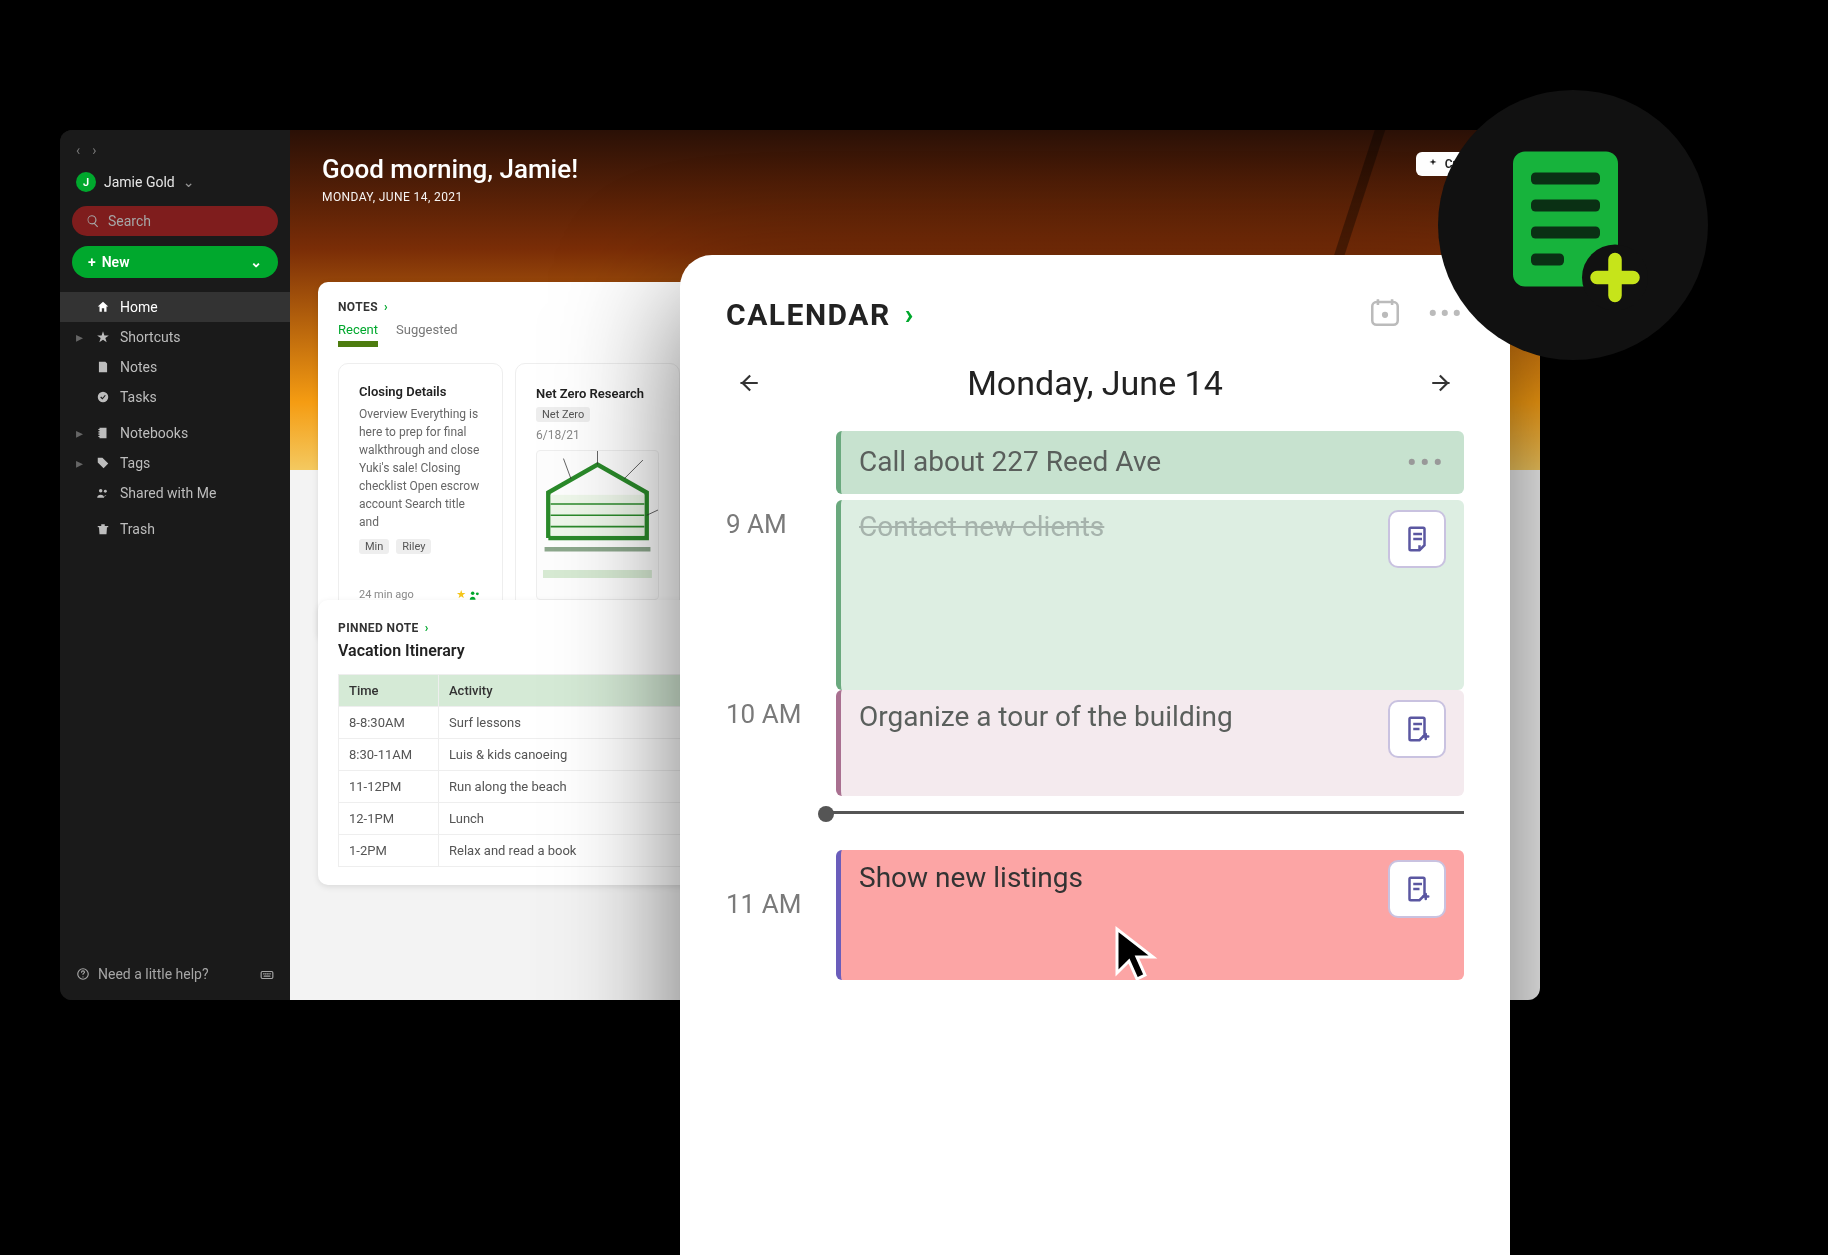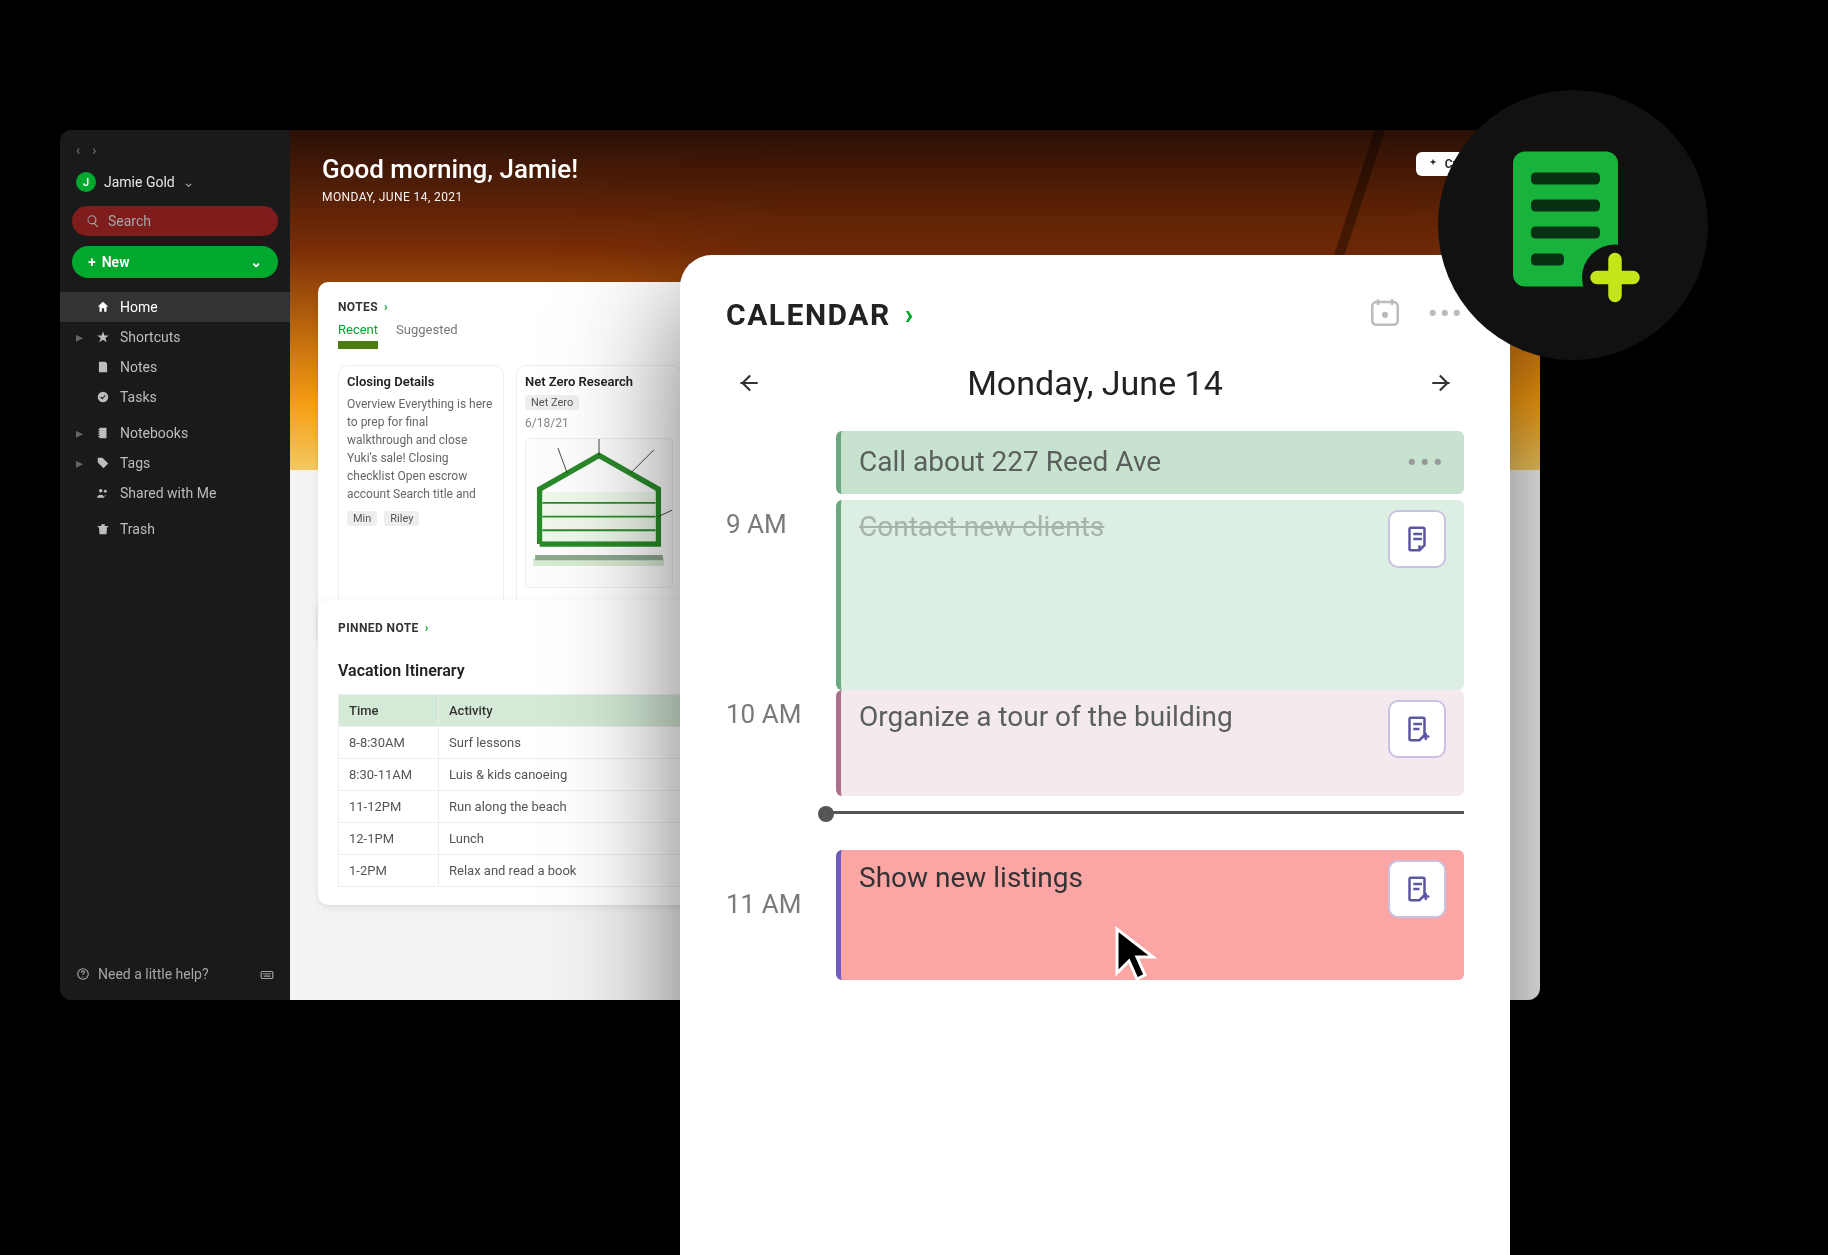--- a/index.html
+++ b/index.html
@@ -168,34 +168,35 @@
     font-size: 12px;
     font-weight: 700;
     letter-spacing: 0.4px;
     color: #333;
     display: flex; align-items: center; gap: 6px;
   }
   .panel-title .chev { color: #00a82d; }
   .notes-tabs {
     display: flex; gap: 18px; font-size: 13px; color: #777; margin-top: 8px;
   }
-  .notes-tabs .active { color: #00a82d; border-bottom: 8px solid #4d7c0f; padding-bottom: 4px; }
+  .notes-tabs .active { color: #00a82d; border-bottom: 6px solid #4d7c0f; padding-bottom: 4px; }
 
   .note-cards { display: flex; gap: 12px; margin-top: 16px; }
   .note-card {
     width: 166px;
     border: 1px solid #eee;
     border-radius: 10px;
-    padding: 8px;
+    padding: 20px;
     font-size: 12px;
     color: #555;
     position: relative;
     height: 260px;
     display: flex; flex-direction: column;
     overflow: hidden;
+    justify-content: center;
   }
   .note-card.partial { width: 40px; overflow:hidden; }
   .note-card .title { font-size: 13px; font-weight: 600; color: #222; margin-bottom: 6px; }
   .note-card .excerpt { line-height: 1.5; color: #666; overflow: hidden; }
   .tag { background: #eee; border-radius: 3px; padding: 1px 6px; font-size: 11px; margin-right: 4px; display:inline-block; }
   .card-footer { margin-top: auto; display: flex; justify-content: space-between; align-items: center; font-size: 11px; color: #888; }
   .card-footer .badges { display:flex; gap:2px; }
   .card-footer .star { color: #f5c518; }
   .card-footer .share { color: #00a82d; }
 
@@ -213,21 +214,21 @@
   .house-thumb svg { position:absolute; inset:0; }
 
   
   .panel.pinned {
     position: absolute;
     top: 470px;
     left: 28px;
     width: 436px;
   }
   .panel-header-row { display:flex; justify-content:space-between; align-items:center; }
-  .pinned-title { font-size: 16px; font-weight: 600; margin-top: 24px; color:#222; }
+  .pinned-title { font-size: 16px; font-weight: 600; margin-top: 4px; color:#222; }
   .itinerary-table {
     margin-top: 14px;
     width: 100%;
     border-collapse: collapse;
     font-size: 13px;
   }
   .itinerary-table th {
     background: #d5ead6;
     text-align: left;
     padding: 8px 10px;

